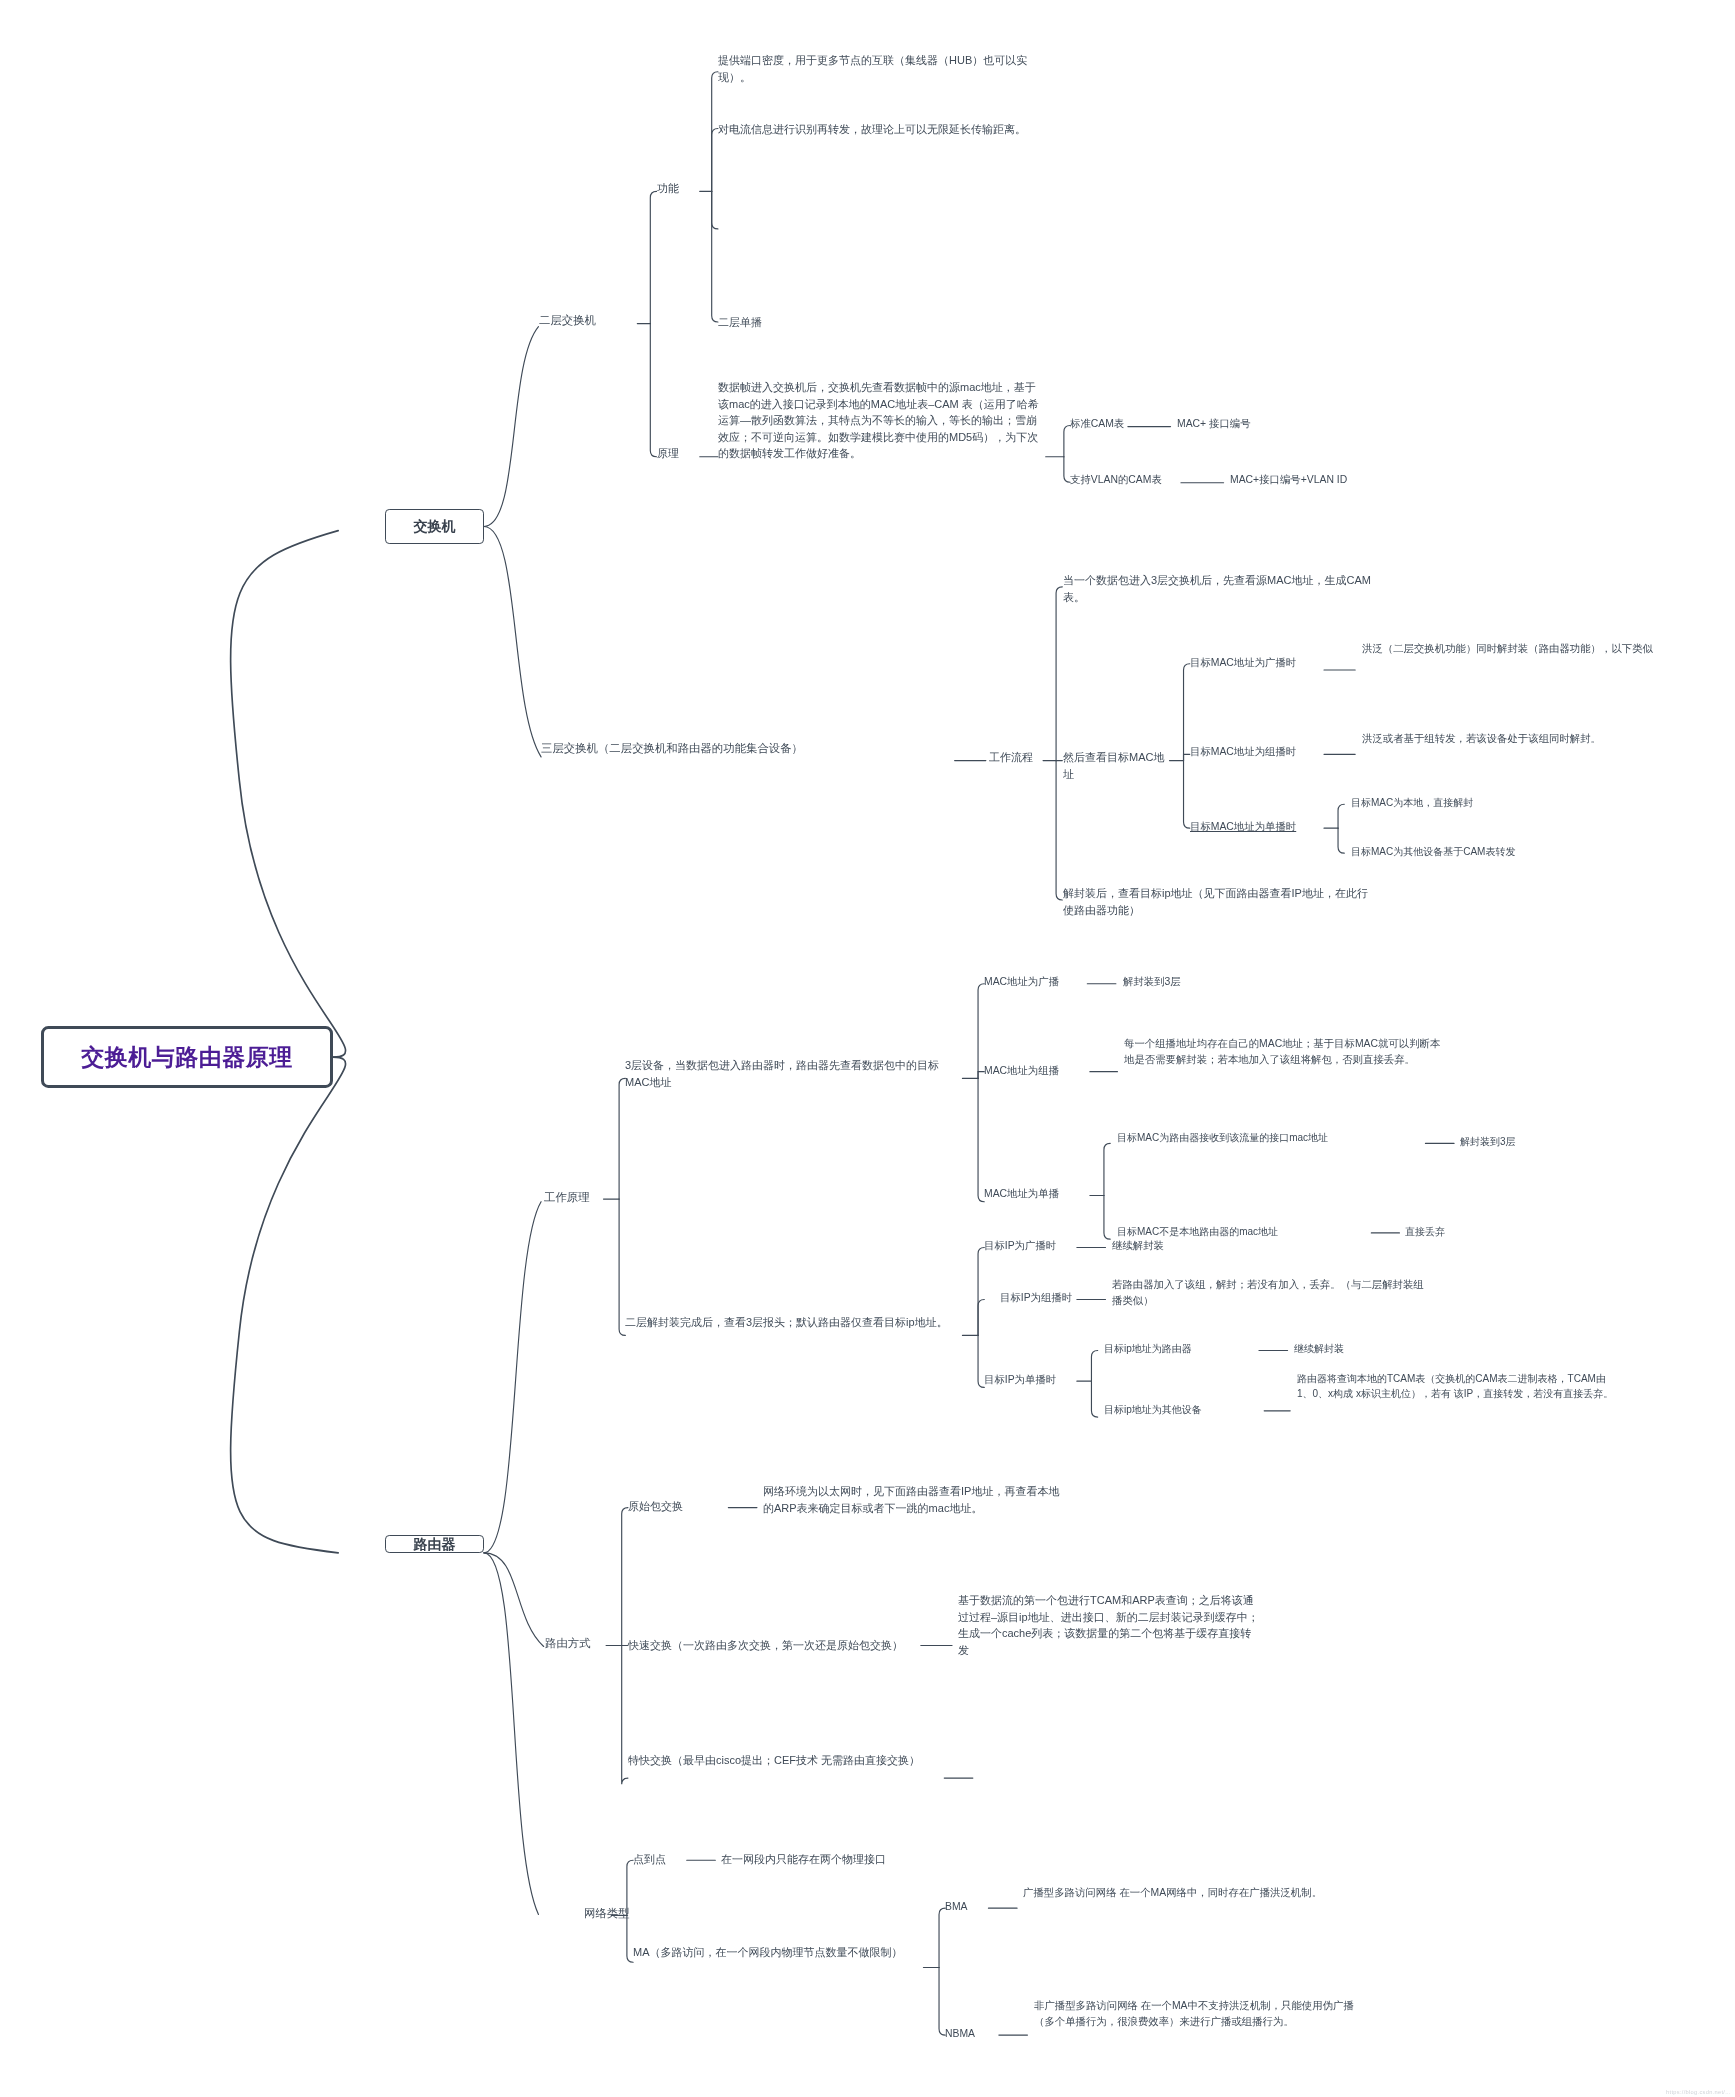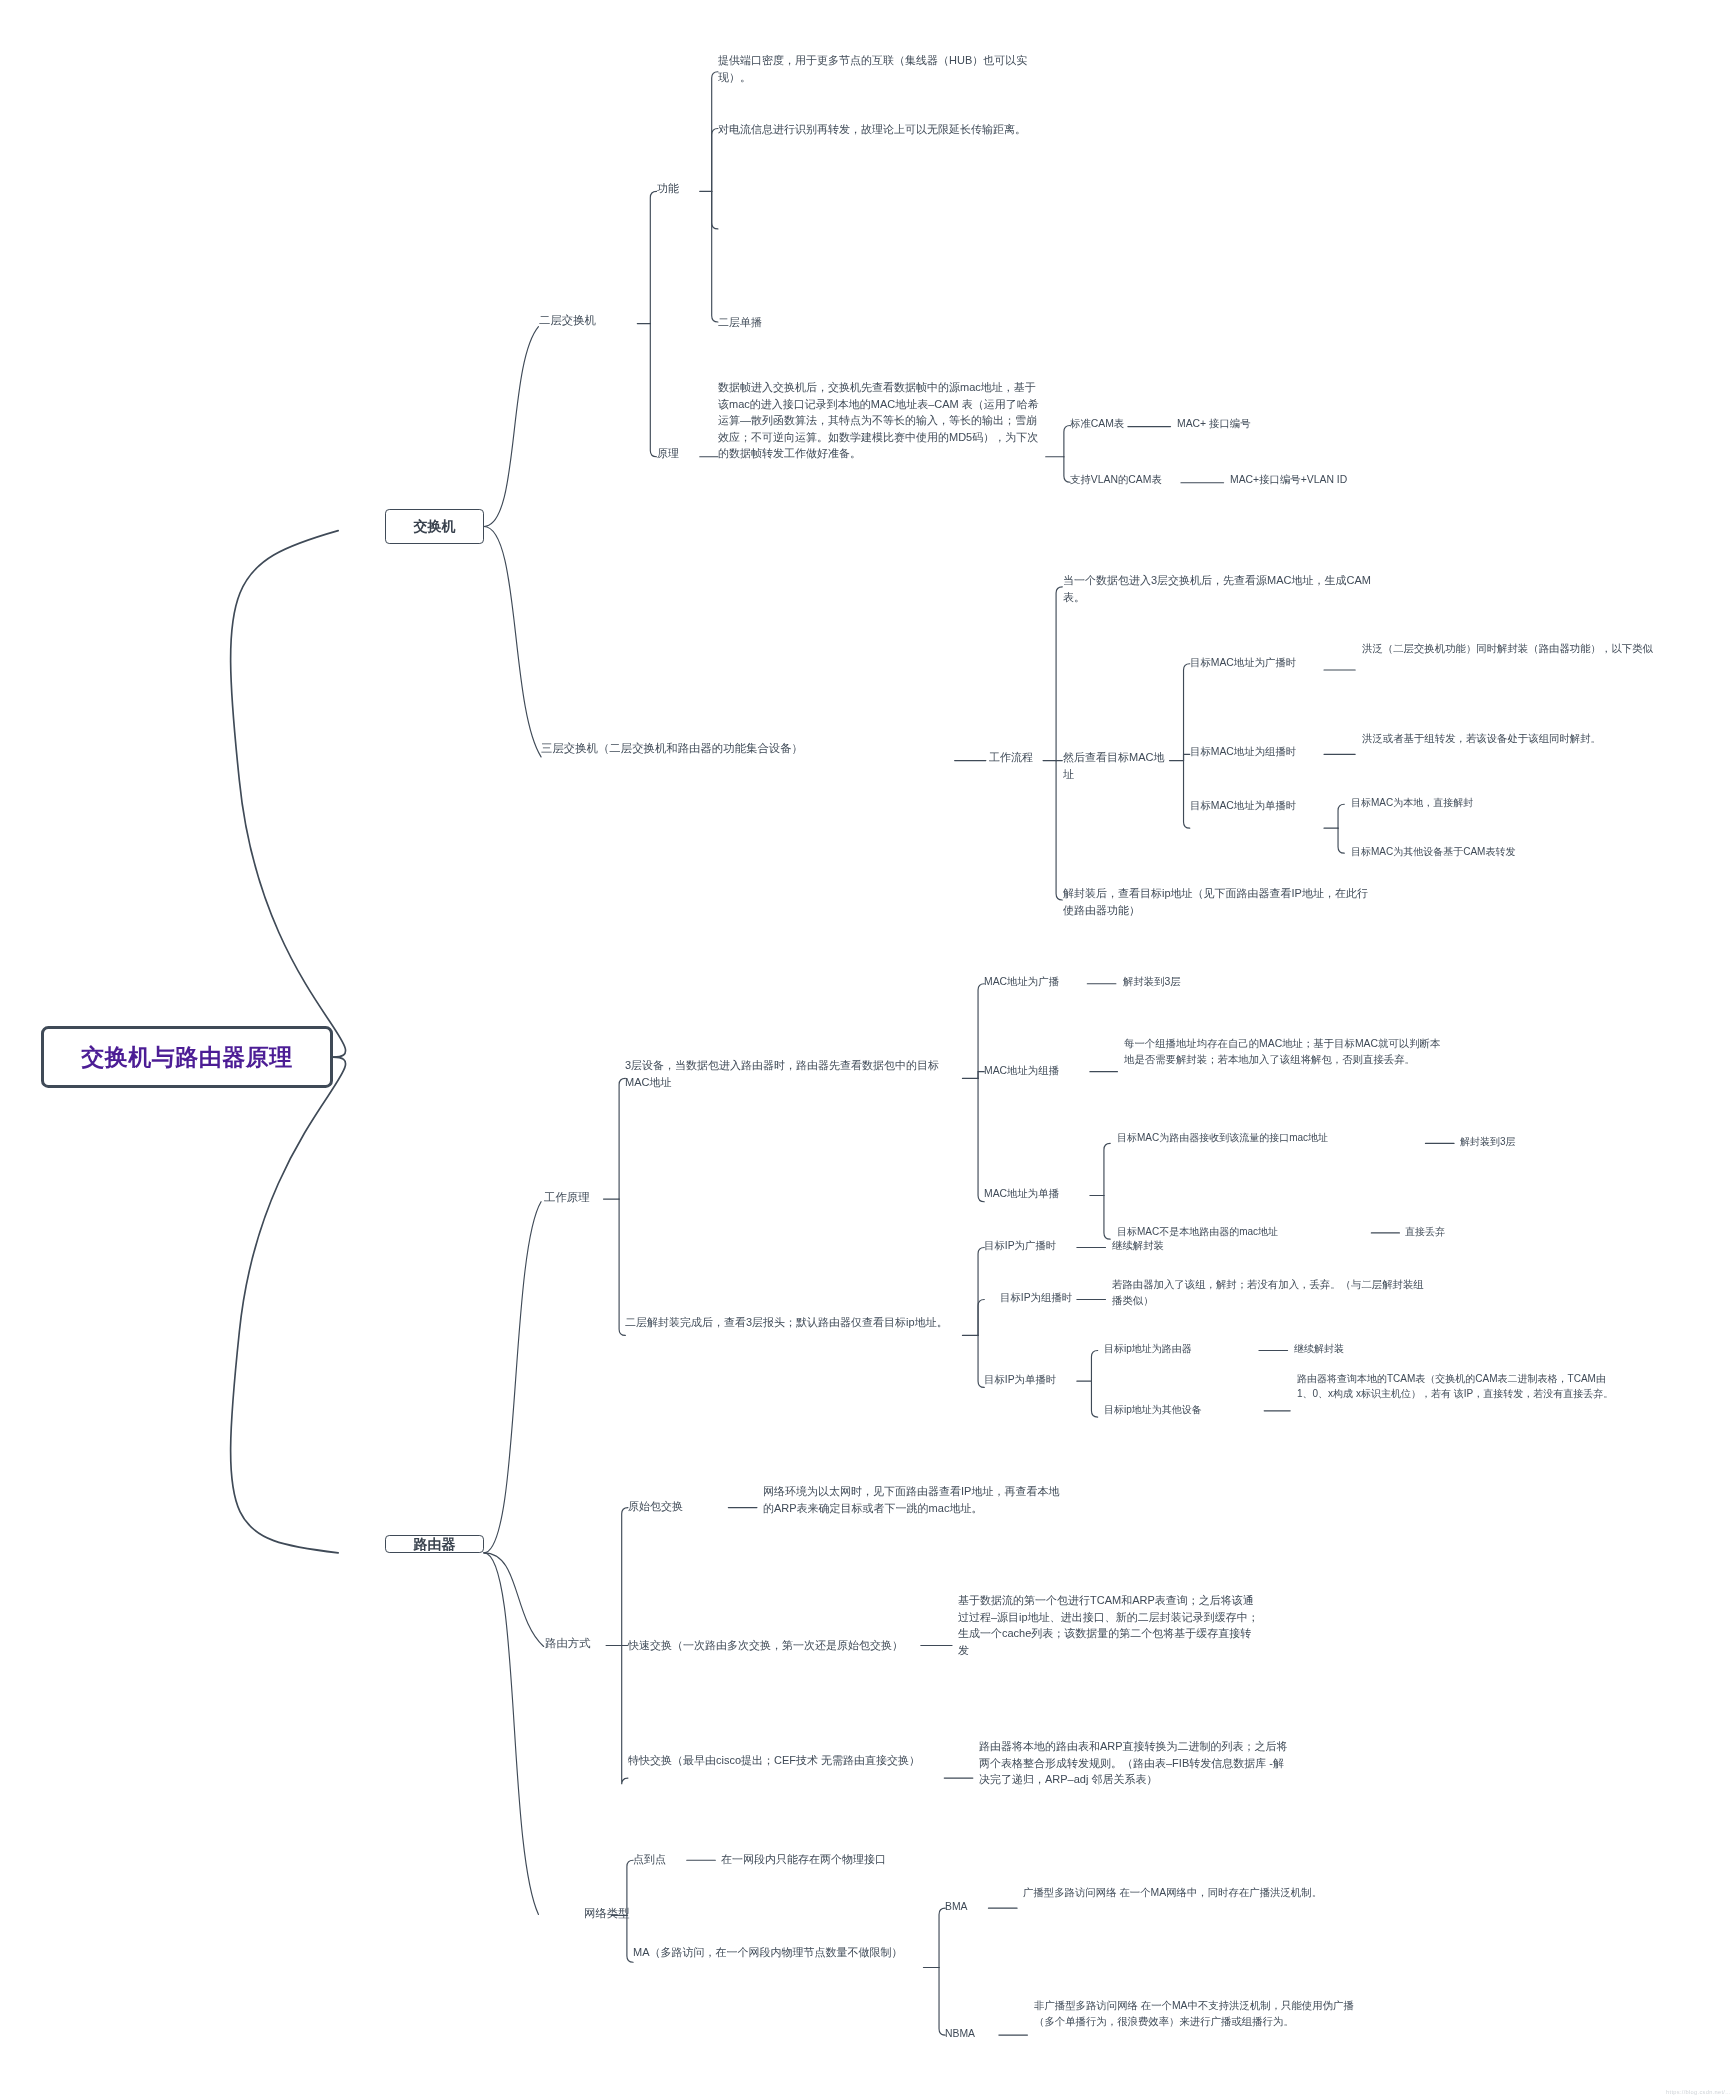--- a/index.html
+++ b/index.html
@@ -203,21 +203,21 @@
   <div class="node lvl3 txt" style="left:1063px;top:572px;width:312px;">当一个数据包进入3层交换机后，先查看源MAC地址，生成CAM表。</div>
   <div class="node lvl3 txt" style="left:1063px;top:749px;width:109px;">然后查看目标MAC地址</div>
   <div class="node lvl3 txt" style="left:1063px;top:885px;width:312px;">解封装后，查看目标ip地址（见下面路由器查看IP地址，在此行使路由器功能）</div>
 
   <div class="node lvl4 txt" style="left:1190px;top:655px;width:135px;">目标MAC地址为广播时</div>
   <div class="node lvl4 txt" style="left:1362px;top:641px;width:323px;">洪泛（二层交换机功能）同时解封装（路由器功能），以下类似</div>
 
   <div class="node lvl4 txt" style="left:1190px;top:744px;width:135px;">目标MAC地址为组播时</div>
   <div class="node lvl4 txt" style="left:1362px;top:731px;width:323px;">洪泛或者基于组转发，若该设备处于该组同时解封。</div>
 
-  <div class="node lvl4 txt" style="left:1190px;top:798px;width:135px;">目标MAC地址为单播时</div>
+  <div class="node lvl4 txt" style="left:1190px;top:819px;width:135px;text-decoration:underline;">目标MAC地址为单播时</div>
   <div class="node lvl5 txt" style="left:1351px;top:795px;width:271px;">目标MAC为本地，直接解封</div>
   <div class="node lvl5 txt" style="left:1351px;top:844px;width:291px;">目标MAC为其他设备基于CAM表转发</div>
 
   <div class="node lvl2 txt" style="left:544px;top:1189px;width:68px;">工作原理</div>
 
   <div class="node lvl3 txt" style="left:625px;top:1057px;width:333px;">3层设备，当数据包进入路由器时，路由器先查看数据包中的目标MAC地址</div>
 
   <div class="node lvl4 txt" style="left:984px;top:974px;width:104px;">MAC地址为广播</div>
   <div class="node lvl4 txt" style="left:1123px;top:974px;width:125px;">解封装到3层</div>
 
@@ -246,21 +246,20 @@
 
   <div class="node lvl2 txt" style="left:545px;top:1635px;width:68px;">路由方式</div>
 
   <div class="node lvl3 txt" style="left:628px;top:1498px;width:104px;">原始包交换</div>
   <div class="node lvl3 txt" style="left:763px;top:1483px;width:307px;">网络环境为以太网时，见下面路由器查看IP地址，再查看本地的ARP表来确定目标或者下一跳的mac地址。</div>
 
   <div class="node lvl3 txt" style="left:628px;top:1609px;width:297px;margin-top:28px;">快速交换（一次路由多次交换，第一次还是原始包交换）</div>
   <div class="node lvl3 txt" style="left:958px;top:1592px;width:302px;">基于数据流的第一个包进行TCAM和ARP表查询；之后将该通过过程–源目ip地址、进出接口、新的二层封装记录到缓存中；生成一个cache列表；该数据量的第二个包将基于缓存直接转发</div>
 
   <div class="node lvl3 txt" style="left:628px;top:1752px;width:317px;">特快交换（最早由cisco提出；CEF技术 无需路由直接交换）</div>
-  <div class="node lvl3 txt" style="left:979px;top:1738px;width:312px;">路由器将本地的路由表和ARP直接转换为二进制的列表；之后将两个表格整合形成转发规则。（路由表–FIB转发信息数据库 -解决完了递归，ARP–adj 邻居关系表）</div>
 
   <div class="node lvl2 txt" style="left:540px;top:1905px;width:68px;margin-left:44px;">网络类型</div>
 
   <div class="node lvl3 txt" style="left:633px;top:1851px;width:57px;">点到点</div>
   <div class="node lvl3 txt" style="left:721px;top:1851px;width:260px;">在一网段内只能存在两个物理接口</div>
 
   <div class="node lvl3 txt" style="left:633px;top:1944px;width:297px;">MA（多路访问，在一个网段内物理节点数量不做限制）</div>
 
   <div class="node lvl4 txt" style="left:945px;top:1899px;width:52px;">BMA</div>
   <div class="node lvl4 txt" style="left:1023px;top:1885px;width:328px;">广播型多路访问网络 在一个MA网络中，同时存在广播洪泛机制。</div>

